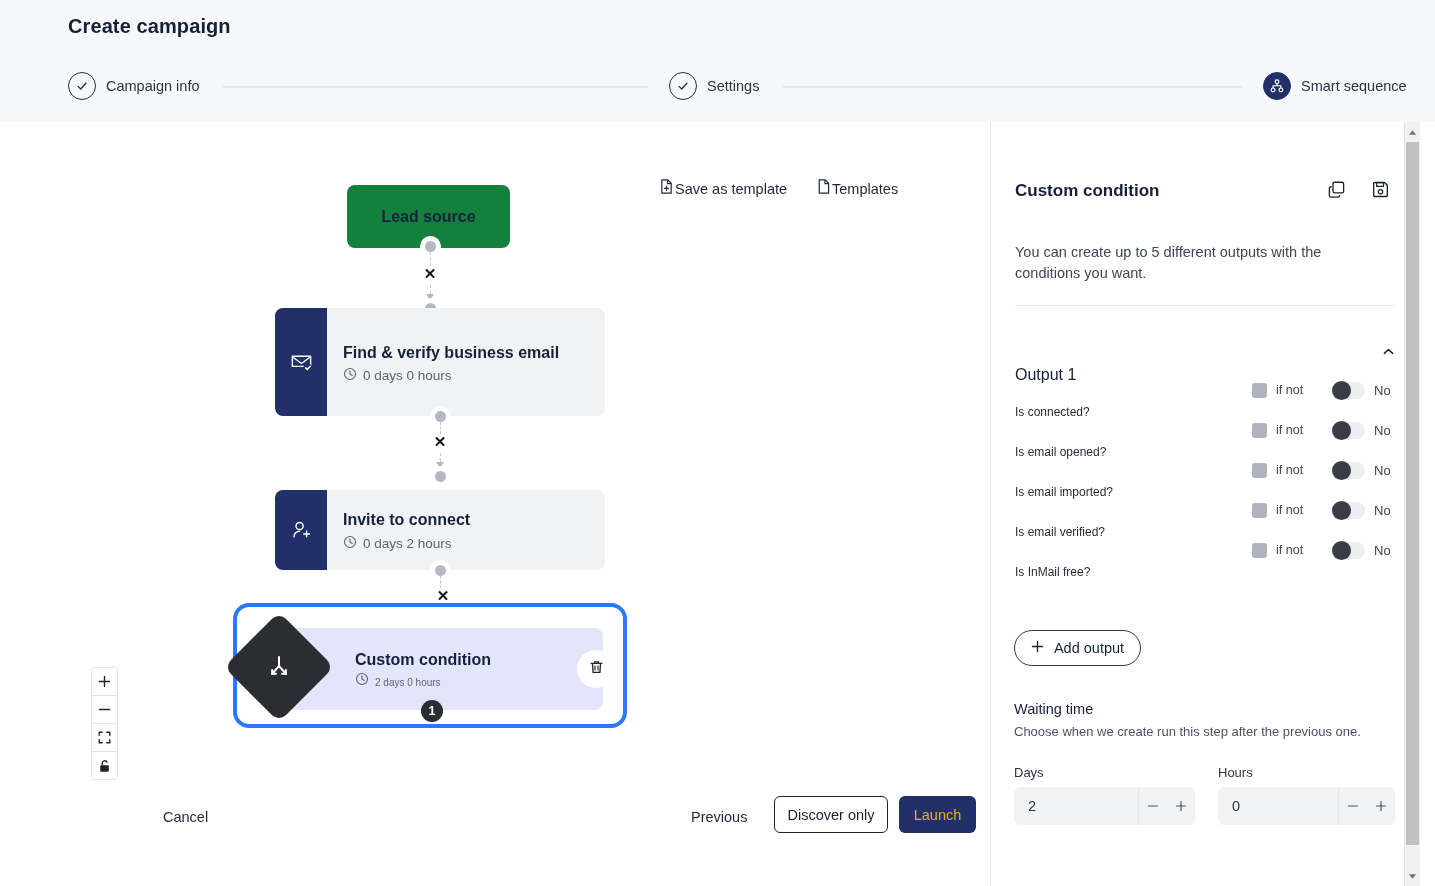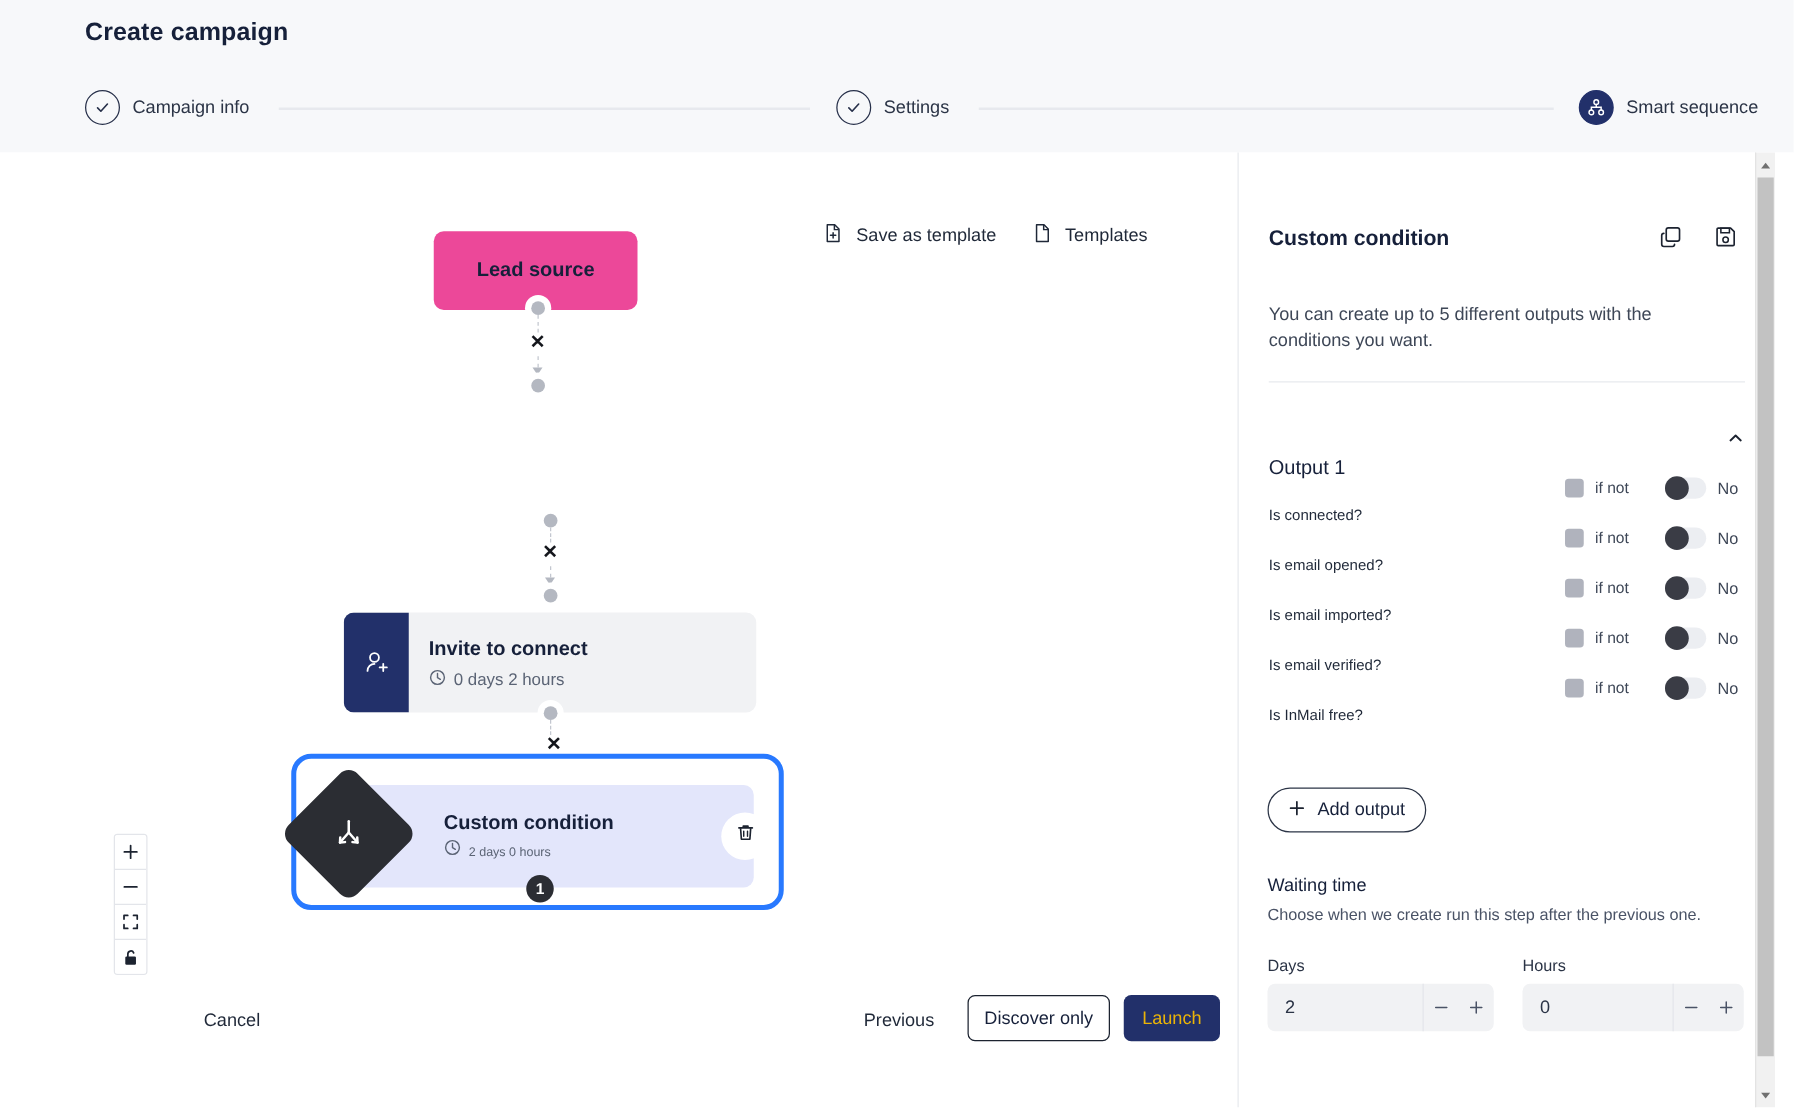--- a/index.html
+++ b/index.html
@@ -41,27 +41,27 @@
 
   
   .canvas {
     position: absolute; left: 0; top: 122px; width: 990px; height: 764px;
     background: #ffffff; overflow: hidden;
   }
   .flow-toolbar {
     position: absolute; left: 658px; top: 56px;
     display: flex; align-items: center; gap: 28px;
   }
-  .tb-item { display: flex; align-items: center; gap: 10px; cursor: pointer; }
+  .tb-item { display: flex; align-items: center; cursor: pointer; }
   .tb-item span.lbl { font-size: 14.5px; color: #1f2838; }
 
   
   .node-lead {
     position: absolute; left: 347px; top: 63px; width: 163px; height: 63px;
-    background: #ec4899; border-radius: 8px;
+    background: #15803d; border-radius: 8px;
     display: flex; align-items: center; justify-content: center;
   }
   .node-lead .t { font-size: 16px; font-weight: 700; color: #16203a; }
 
   .node {
     position: absolute; height: 100px; border-radius: 8px;
     background: #f1f2f4; display: flex; overflow: hidden;
   }
   .node .icon-tile {
     width: 52px; background: #22306a; flex: 0 0 52px;
@@ -291,20 +291,42 @@
 
     <div class="conn" style="left:415px; top:119px;">
       <div class="dot"></div>
       <div class="dash" style="height:14px;"></div>
       <div class="xmark">✕</div>
       <div class="dash" style="height:9px; margin-top:4px;"></div>
       <div class="arrow-d"></div>
       <div class="dot" style="margin-top:3px;"></div>
     </div>
 
+    <div class="node" id="node-email">
+      <div class="icon-tile">
+        <svg width="25" height="25" viewBox="0 0 26 26">
+          <path d="M3.5 6.5h19v10.5h-19z" fill="none" stroke="#fff" stroke-width="1.5" stroke-linejoin="round"></path>
+          <path d="M3.5 7l9.5 7 9.5-7" fill="none" stroke="#fff" stroke-width="1.5" stroke-linejoin="round"></path>
+          <circle cx="19.5" cy="18.5" r="4.6" fill="#22306a"></circle>
+          <path d="M17.3 18.6l1.7 1.7 3-3.3" fill="none" stroke="#fff" stroke-width="1.5" stroke-linecap="round" stroke-linejoin="round"></path>
+        </svg>
+      </div>
+      <div class="body">
+        <div class="title">Find &amp; verify business email</div>
+        <div class="meta">
+          <span>
+            <svg width="14" height="14" viewBox="0 0 16 16">
+                <circle cx="8" cy="8" r="6.3" fill="none" stroke="#5b6475" stroke-width="1.3"></circle>
+                <path d="M8 4.4V8l2.6 1.7" fill="none" stroke="#5b6475" stroke-width="1.3" stroke-linecap="round"></path>
+              </svg>
+          </span>
+          <span>0 days 0 hours</span>
+        </div>
+      </div>
+    </div>
 
     <div class="conn" style="left:425px; top:289px;">
       <div class="dot"></div>
       <div class="dash" style="height:12px;"></div>
       <div class="xmark">✕</div>
       <div class="dash" style="height:9px; margin-top:4px;"></div>
       <div class="arrow-d"></div>
       <div class="dot" style="margin-top:3px;"></div>
     </div>
 

